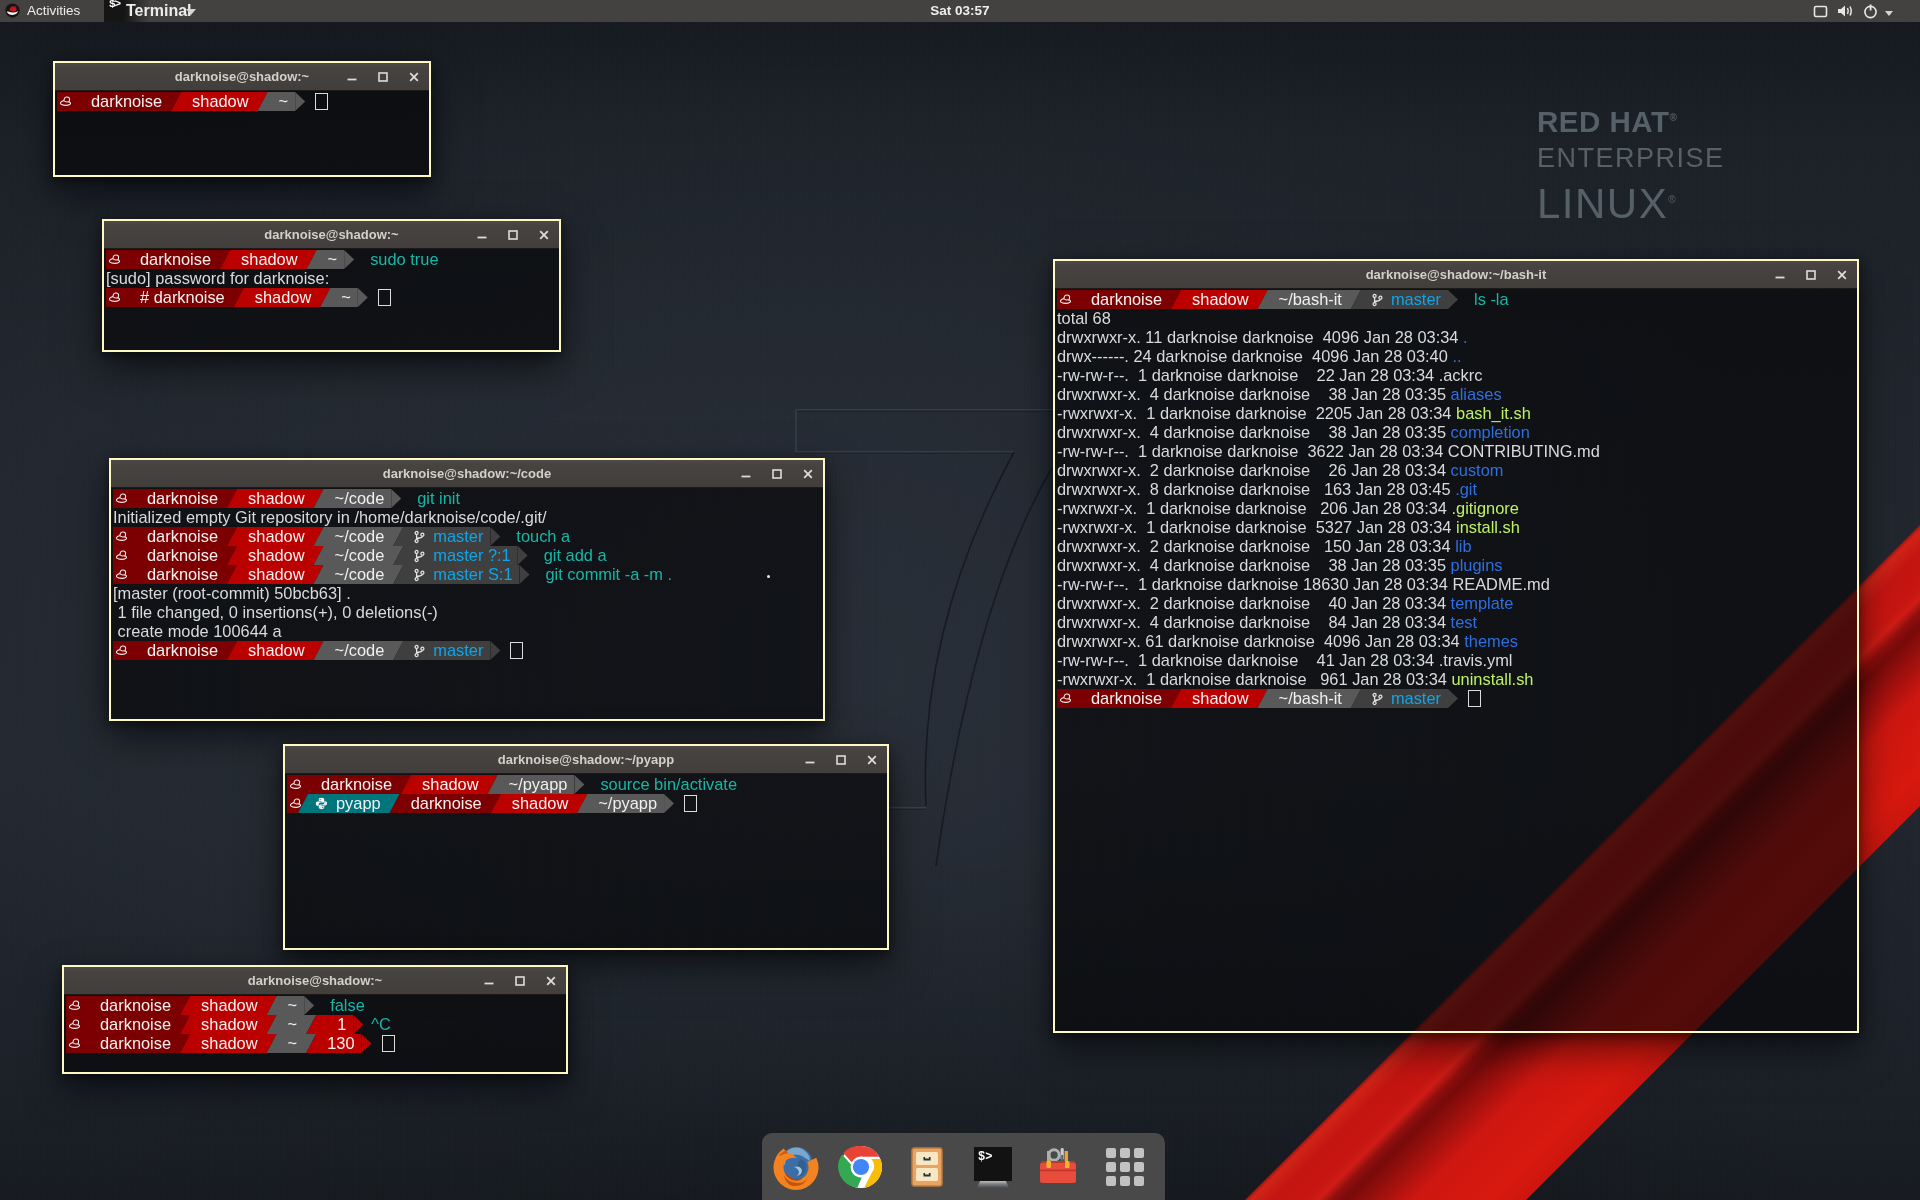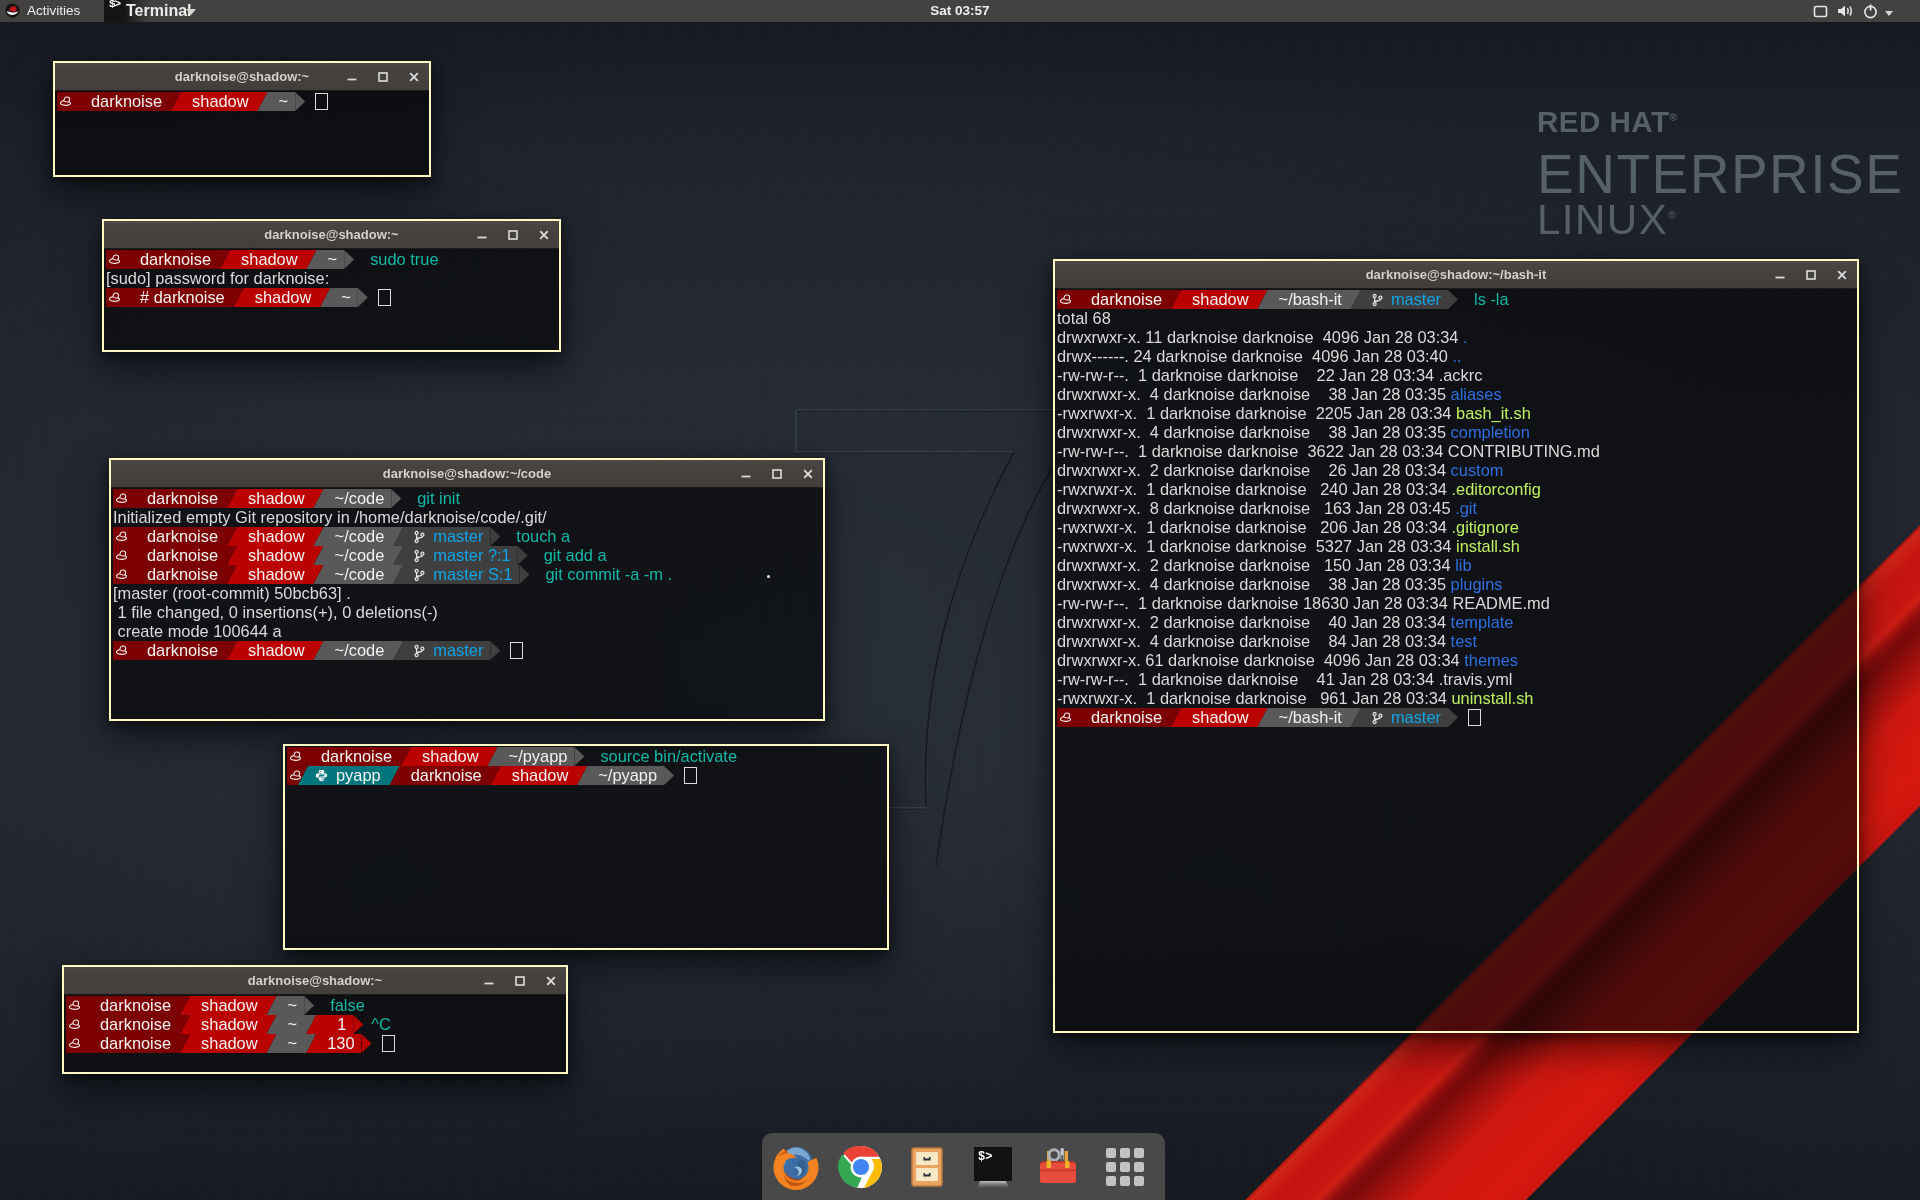--- a/index.html
+++ b/index.html
@@ -13,21 +13,21 @@
 #topbar .act{position:absolute;left:27px;top:0;height:22px;line-height:22px;font-size:13.5px;font-weight:normal;color:#ececea}
 #appbtn{position:absolute;left:104px;top:0;width:46px;height:22px;background:linear-gradient(90deg,#151515 0%,#151515 42%,rgba(21,21,21,0) 100%)}
 #appbtn .g{position:absolute;left:5px;top:-2px;font-family:"Liberation Mono",monospace;font-weight:bold;font-size:11px;color:#fff;letter-spacing:-1px}
 #topbar .term{position:absolute;left:126px;top:0;height:16px;line-height:22px;font-size:16px;font-weight:bold;color:#ececea}
 #topbar .caret{position:absolute;left:186px;top:9px;width:0;height:0;border:5px solid transparent;border-top:6px solid #d8d5d2;border-bottom:none}
 #clock{position:absolute;left:0;right:0;top:0;height:22px;line-height:22px;text-align:center;font-size:13.5px;font-weight:bold;color:#f0eeec}
 #sysicons{position:absolute;right:17px;top:0;height:22px;display:flex;align-items:center}
 
 #rhel{position:absolute;left:1537px;top:103px;color:#566069}
 #rhel .rh{font-size:29.5px;font-weight:bold;letter-spacing:.5px;line-height:29px}
-#rhel .en{font-size:55px;letter-spacing:1.5px;line-height:41px;margin-top:18px}
+#rhel .en{font-size:27px;letter-spacing:1.5px;line-height:41px;margin-top:2px}
 #rhel .li{font-size:42px;letter-spacing:1.5px;line-height:41px}
 #rhel sup{font-size:10px}
 
 #dock{position:absolute;left:762px;top:1133px;width:403px;height:67px;background:#494949;border-radius:10px 10px 0 0}
 .dicon{position:absolute;top:1143px;width:48px;height:48px}
 
 .win{position:absolute;border:2px solid #fef9c3;box-shadow:0 16px 36px rgba(0,0,0,.55),0 3px 10px rgba(0,0,0,.45);background:rgba(4,5,6,.63)}
 .tbar{height:27px;background:linear-gradient(180deg,#4c4946 0,#464341 18%,#413e3c 100%);border-bottom:1px solid #1c1b1a;position:relative}
 .tbar .t{position:absolute;inset:0;display:flex;align-items:center;justify-content:center;font-size:13px;font-weight:bold;color:#d3cfca}
 .ctr{position:absolute;right:9px;top:0;height:100%;display:flex;align-items:center}
@@ -232,20 +232,34 @@
             <g stroke="#e3e3e3" stroke-width="1.3" fill="none">
               <circle cx="2.6" cy="2.9" r="1.5"></circle>
               <circle cx="2.6" cy="11.1" r="1.5"></circle>
               <circle cx="8.4" cy="4.7" r="1.5"></circle>
               <path d="M2.6 4.4 V9.6 M8.4 6.2 C8.4 8.7 2.6 7.3 2.6 9.6"></path>
             </g>
           </svg>master</span><span class="tip t4"></span><span class="cur"></span></div>
  </div>
 </div>
 <div class="win" style="left:283px;top:744px;width:602px;height:202px">
+ <div class="tbar">
+      <div class="t">darknoise@shadow:~/pyapp</div>
+      <div class="ctr">
+        <svg width="12" height="12" viewBox="0 0 12 12">
+          <path d="M1.5 8.5 H10.5" stroke="#dcdcdc" stroke-width="1.8"></path>
+        </svg>
+        <svg width="12" height="12" viewBox="0 0 12 12">
+          <rect x="2" y="2" width="8" height="8" fill="none" stroke="#dcdcdc" stroke-width="1.6"></rect>
+        </svg>
+        <svg width="12" height="12" viewBox="0 0 12 12">
+          <path d="M2.2 2.2 L9.8 9.8 M9.8 2.2 L2.2 9.8" stroke="#dcdcdc" stroke-width="1.8"></path>
+        </svg>
+      </div>
+    </div>
  <div class="tbody">
   <div class="row"><span class="sg c1 f"><svg class="hat" width="13" height="11" viewBox="0 0 13 11" style="flex:none">
             <path d="M1.6 7.8 Q0.9 6.6 2.6 5.5 Q3.6 4.9 4.8 4.6 L5.4 2.6 Q5.9 1.1 7.6 1.0 Q9.4 0.9 10.2 1.9 Q10.8 2.7 10.5 4.2 L10.1 6.0 Q12.1 6.7 11.3 7.9 Q10 9.5 6.9 9.4 Q3.4 9.3 1.6 7.8Z" fill="none" stroke="#f2f2f2" stroke-width="1.1"></path>
             <path d="M4.8 4.8 Q6.8 6.5 10.0 5.9" stroke="#f2f2f2" stroke-width="1" fill="none"></path>
           </svg>darknoise</span><span class="sg c2">shadow</span><span class="sg c3 l">~/pyapp</span><span class="tip t3"></span><span class="cmd">source bin/activate</span></div>
   <div class="row"><span class="sg c1 f" style="padding-right:6px"><svg class="hat" style="margin-right:0;flex:none" width="13" height="11" viewBox="0 0 13 11">
             <path d="M1.6 7.8 Q0.9 6.6 2.6 5.5 Q3.6 4.9 4.8 4.6 L5.4 2.6 Q5.9 1.1 7.6 1.0 Q9.4 0.9 10.2 1.9 Q10.8 2.7 10.5 4.2 L10.1 6.0 Q12.1 6.7 11.3 7.9 Q10 9.5 6.9 9.4 Q3.4 9.3 1.6 7.8Z" fill="none" stroke="#f2f2f2" stroke-width="1.1"></path>
             <path d="M4.8 4.8 Q6.8 6.5 10.0 5.9" stroke="#f2f2f2" stroke-width="1" fill="none"></path>
           </svg></span><span class="sg c5" style="padding-left:17px"><svg class="pyg" width="13" height="13" viewBox="0 0 16 16">
             <path d="M8 1 C5 1 4.6 2.2 4.6 3.4 V5 H8.3 V5.6 H3.2 C1.8 5.6 1 6.7 1 8.2 C1 9.7 1.8 10.8 3.2 10.8 H4.6 V8.9 C4.6 7.5 5.8 6.9 7 6.9 H9.4 C10.5 6.9 11.4 6 11.4 4.9 V3.4 C11.4 2.2 10.6 1 8 1 Z M6.4 2.5 a.7 .7 0 1 1 0 1.4 .7 .7 0 0 1 0 -1.4Z" fill="#ffffff"></path>
@@ -312,21 +326,20 @@
           </svg>master</span><span class="tip t4"></span><span class="cmd">ls -la</span></div>
   <div class="txt">total 68</div>
   <div class="txt">drwxrwxr-x. 11 darknoise darknoise  4096 Jan 28 03:34 <span class="fB">.</span></div>
   <div class="txt">drwx------. 24 darknoise darknoise  4096 Jan 28 03:40 <span class="fB">..</span></div>
   <div class="txt">-rw-rw-r--.  1 darknoise darknoise    22 Jan 28 03:34 .ackrc</div>
   <div class="txt">drwxrwxr-x.  4 darknoise darknoise    38 Jan 28 03:35 <span class="fB">aliases</span></div>
   <div class="txt">-rwxrwxr-x.  1 darknoise darknoise  2205 Jan 28 03:34 <span class="fG">bash_it.sh</span></div>
   <div class="txt">drwxrwxr-x.  4 darknoise darknoise    38 Jan 28 03:35 <span class="fB">completion</span></div>
   <div class="txt">-rw-rw-r--.  1 darknoise darknoise  3622 Jan 28 03:34 CONTRIBUTING.md</div>
   <div class="txt">drwxrwxr-x.  2 darknoise darknoise    26 Jan 28 03:34 <span class="fB">custom</span></div>
-  <div class="txt">-rwxrwxr-x.  1 darknoise darknoise   240 Jan 28 03:34 <span class="fG">.editorconfig</span></div>
   <div class="txt">drwxrwxr-x.  8 darknoise darknoise   163 Jan 28 03:45 <span class="fB">.git</span></div>
   <div class="txt">-rwxrwxr-x.  1 darknoise darknoise   206 Jan 28 03:34 <span class="fG">.gitignore</span></div>
   <div class="txt">-rwxrwxr-x.  1 darknoise darknoise  5327 Jan 28 03:34 <span class="fG">install.sh</span></div>
   <div class="txt">drwxrwxr-x.  2 darknoise darknoise   150 Jan 28 03:34 <span class="fB">lib</span></div>
   <div class="txt">drwxrwxr-x.  4 darknoise darknoise    38 Jan 28 03:35 <span class="fB">plugins</span></div>
   <div class="txt">-rw-rw-r--.  1 darknoise darknoise 18630 Jan 28 03:34 README.md</div>
   <div class="txt">drwxrwxr-x.  2 darknoise darknoise    40 Jan 28 03:34 <span class="fB">template</span></div>
   <div class="txt">drwxrwxr-x.  4 darknoise darknoise    84 Jan 28 03:34 <span class="fB">test</span></div>
   <div class="txt">drwxrwxr-x. 61 darknoise darknoise  4096 Jan 28 03:34 <span class="fB">themes</span></div>
   <div class="txt">-rw-rw-r--.  1 darknoise darknoise    41 Jan 28 03:34 .travis.yml</div>

